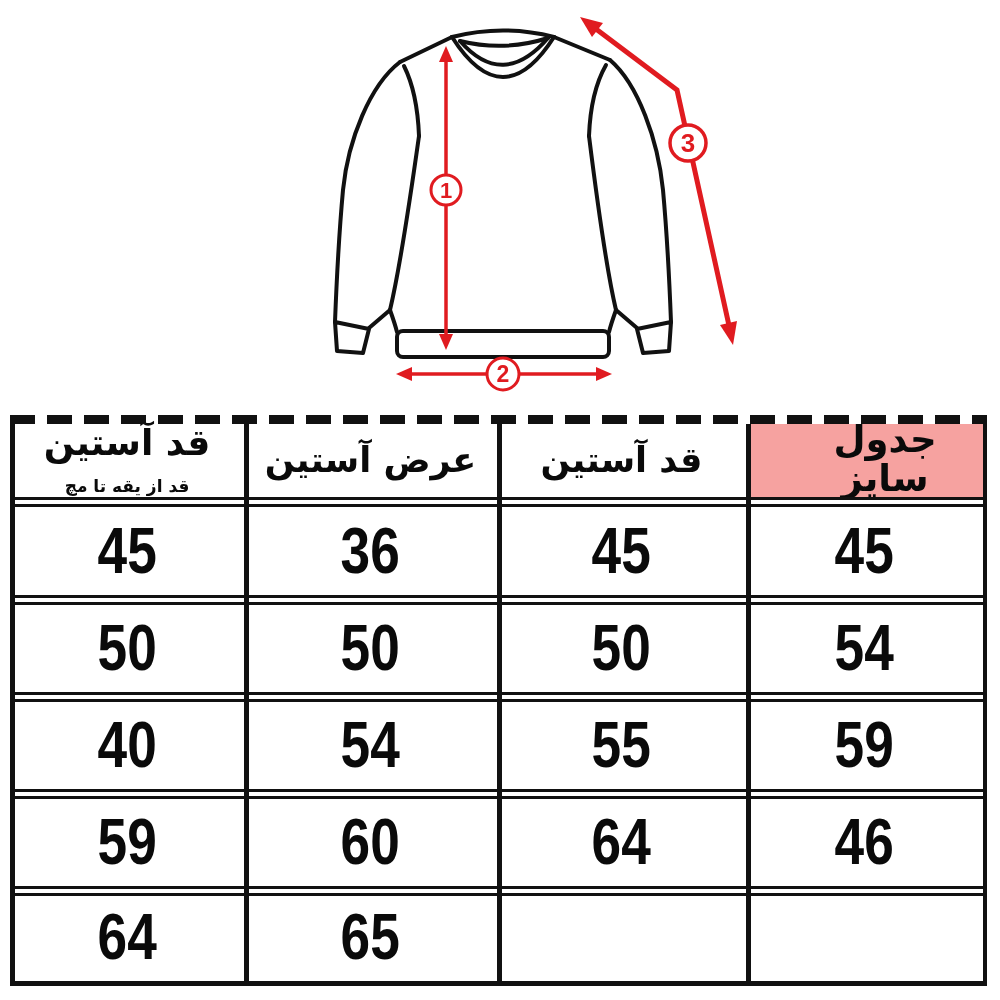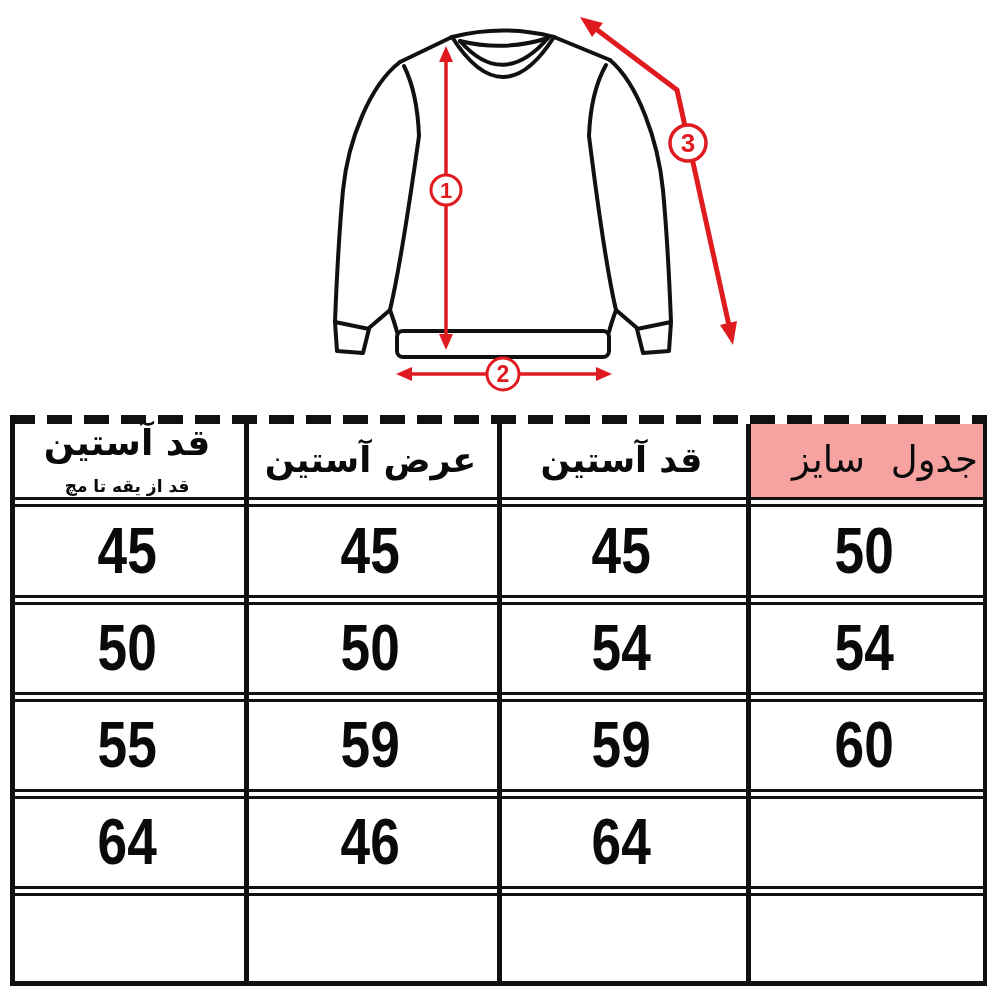--- a/index.html
+++ b/index.html
@@ -21,21 +21,21 @@
 
   
   .size-grid{position:absolute;left:10px;top:418px;width:973px;height:565px;
              display:grid;grid-template-columns:234px 253px 249px 237px;
              grid-template-rows:84px 98px 97px 97px 97px 92px;}
   .cell{display:flex;flex-direction:column;align-items:center;justify-content:center;
         direction:rtl;line-height:1.05;text-align:center;}
   .hdr-main{font-size:36px;font-weight:700;}
   .hdr-sub{font-size:17px;font-weight:700;margin-top:16px;}
   .hdr-plain{font-size:35px;font-weight:700;}
-  .hdr-size{font-size:37px;font-weight:400;word-spacing:14px;margin-left:41px;}
+  .hdr-size{font-size:37px;font-weight:700;word-spacing:14px;margin-left:41px;}
   .num{font-size:56px;font-weight:700;display:inline-block;
        transform:scale(0.95,1.16);font-family:"Liberation Sans","DejaVu Sans",sans-serif;}
 </style>
 </head>
 <body>
 
 <div class="stage">
 
   <svg width="1000" height="412" viewBox="0 0 1000 412">
     <g stroke="#111" stroke-width="4" fill="none" stroke-linejoin="round" stroke-linecap="round">
@@ -102,38 +102,44 @@
       <span class="hdr-plain">قد آستین</span>
     </div>
     <div class="cell">
       <span class="hdr-size">جدول سایز</span>
     </div>
 
     <div class="cell">
         <span class="num">45</span>
       </div>
     <div class="cell">
+        <span class="num">36</span>
+      </div>
+    <div class="cell">
         <span class="num">45</span>
       </div>
     <div class="cell">
         <span class="num">45</span>
       </div>
 
     <div class="cell">
         <span class="num">50</span>
       </div>
     <div class="cell">
         <span class="num">50</span>
       </div>
     <div class="cell">
         <span class="num">50</span>
       </div>
 
     <div class="cell">
         <span class="num">54</span>
+      </div>
+    <div class="cell">
+        <span class="num">40</span>
       </div>
     <div class="cell">
         <span class="num">54</span>
       </div>
     <div class="cell">
         <span class="num">55</span>
       </div>
 
     <div class="cell">
         <span class="num">59</span>
@@ -147,20 +153,23 @@
 
     <div class="cell">
         <span class="num">64</span>
       </div>
     <div class="cell">
         <span class="num">46</span>
       </div>
     <div class="cell">
         <span class="num">64</span>
       </div>
+    <div class="cell">
+        <span class="num">65</span>
+      </div>
   </div>
 
   <div class="dash-top"></div>
   <div class="vline v-left"></div>
   <div class="vline v-c1"></div>
   <div class="vline v-c2"></div>
   <div class="vline v-c3"></div>
   <div class="vline v-right"></div>
   <div class="dsep" style="top:497px;"></div>
   <div class="dsep" style="top:595px;"></div>

